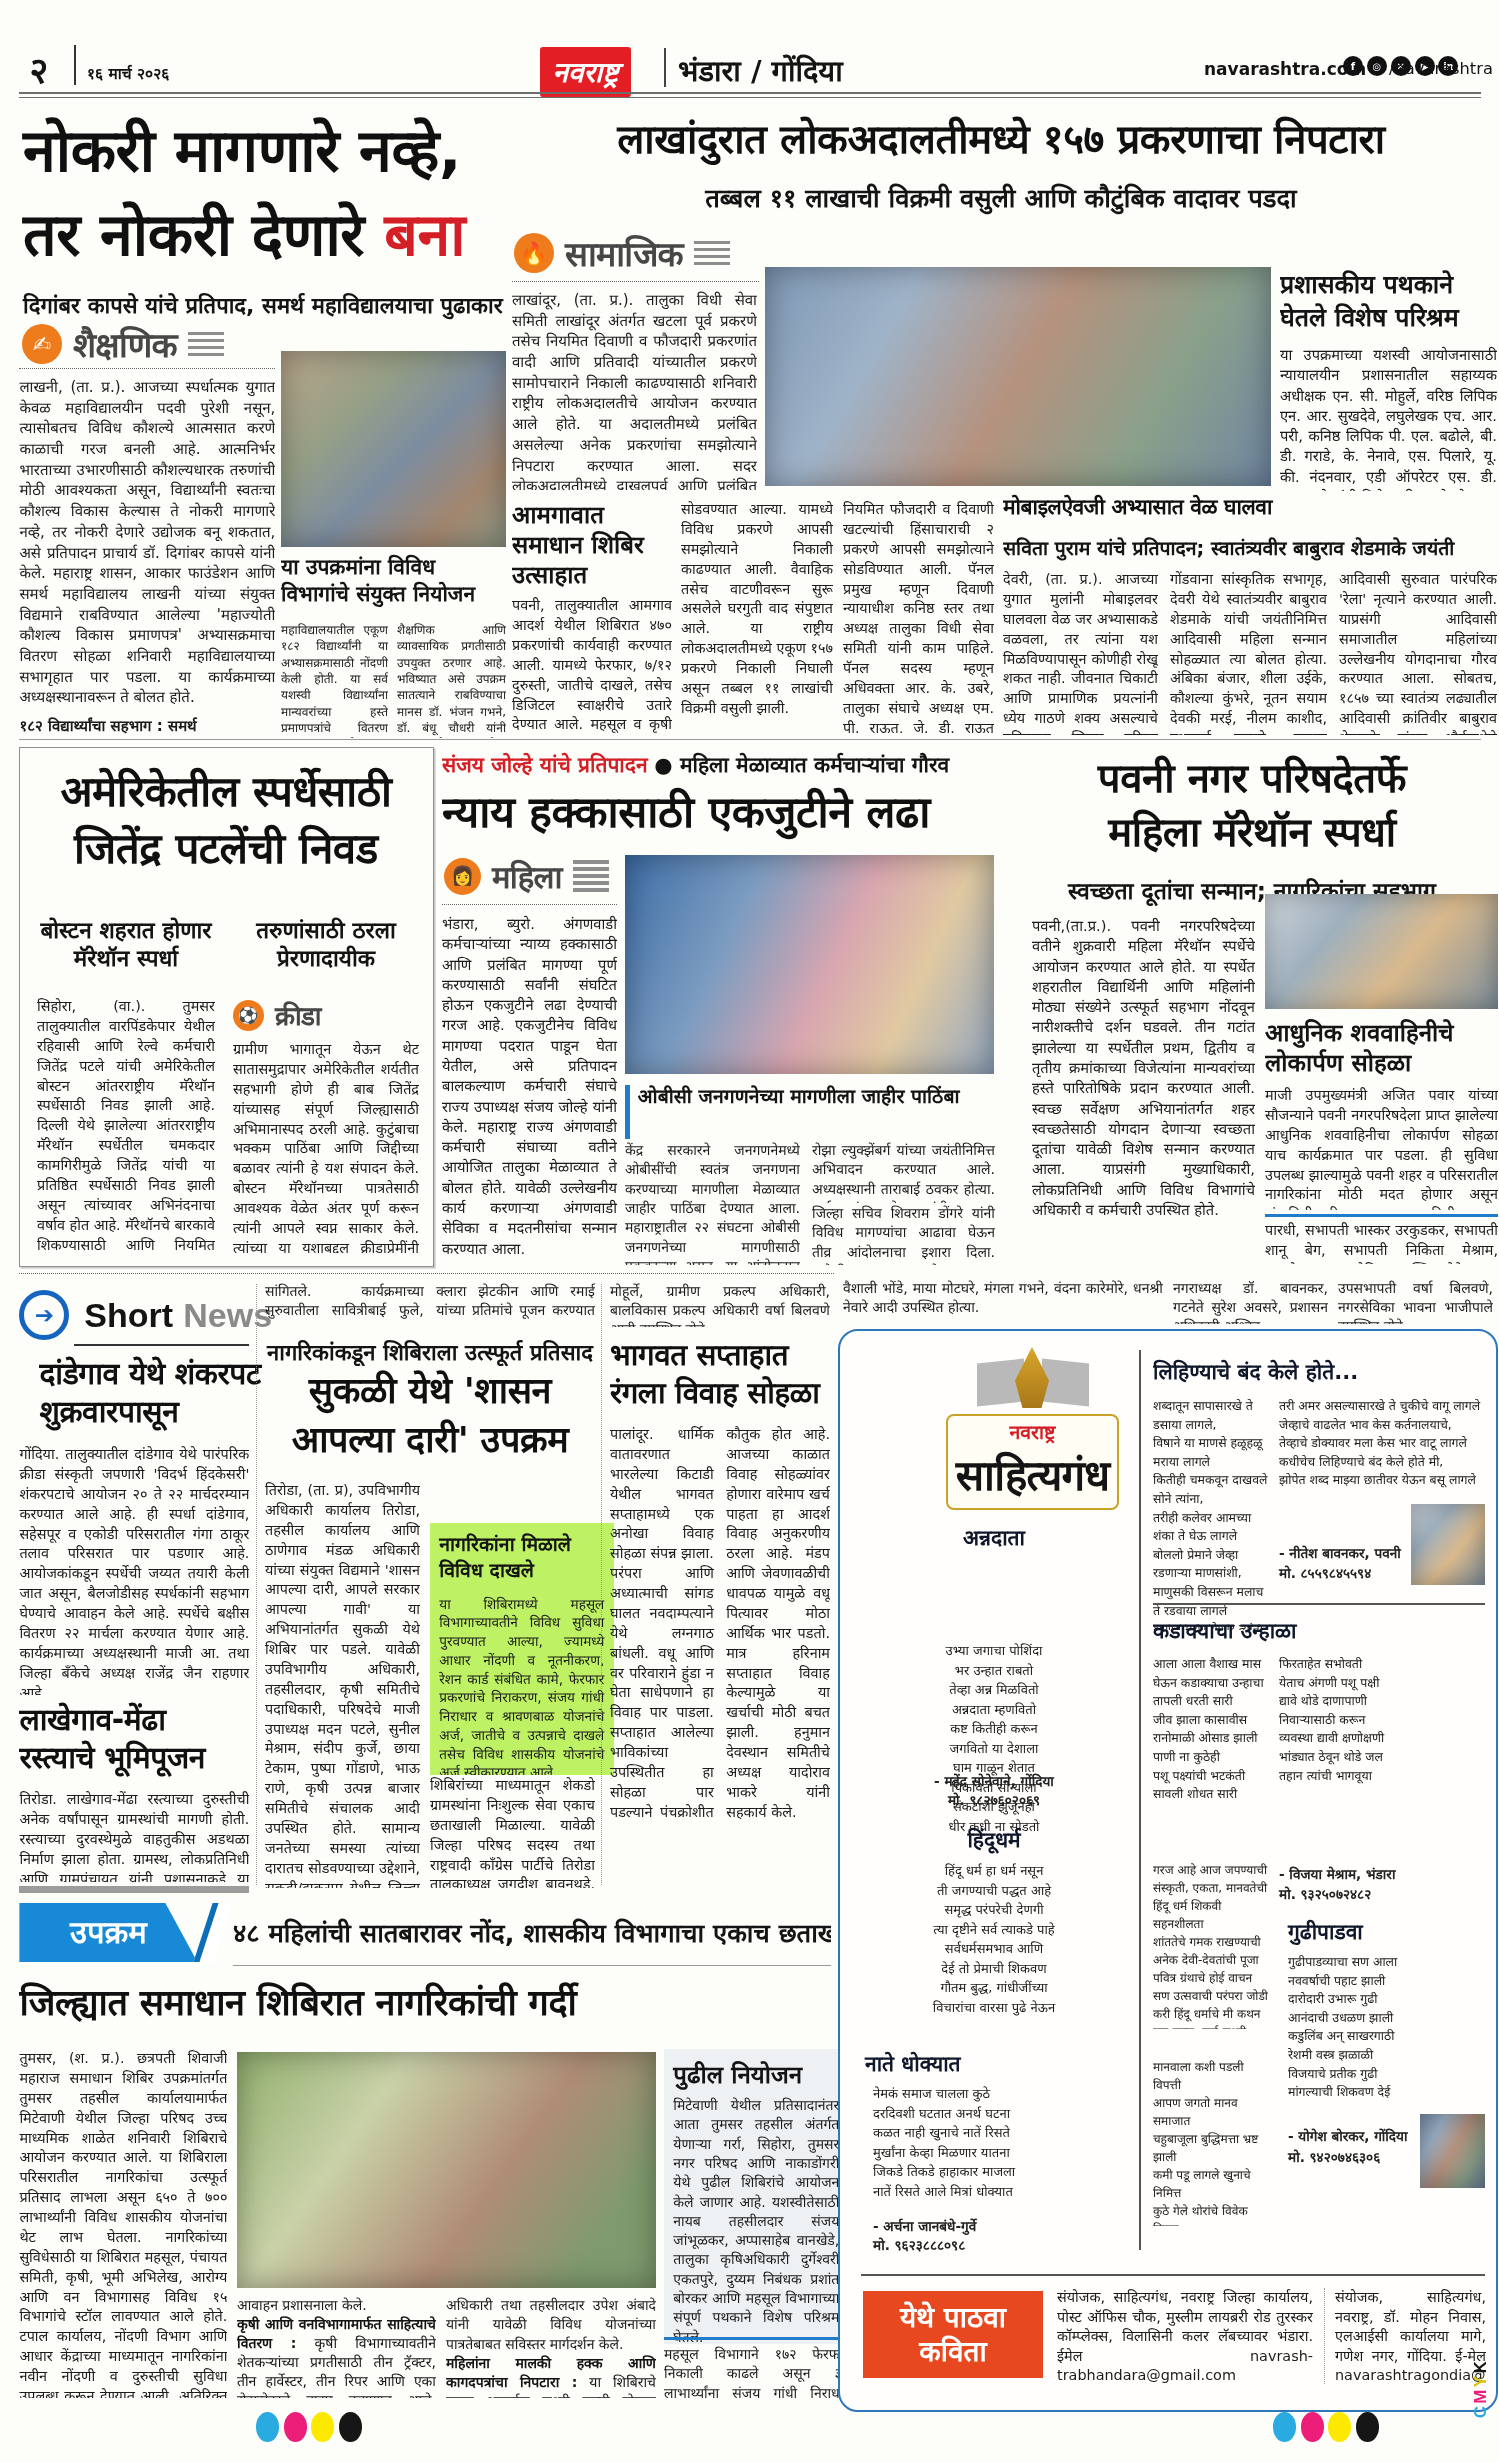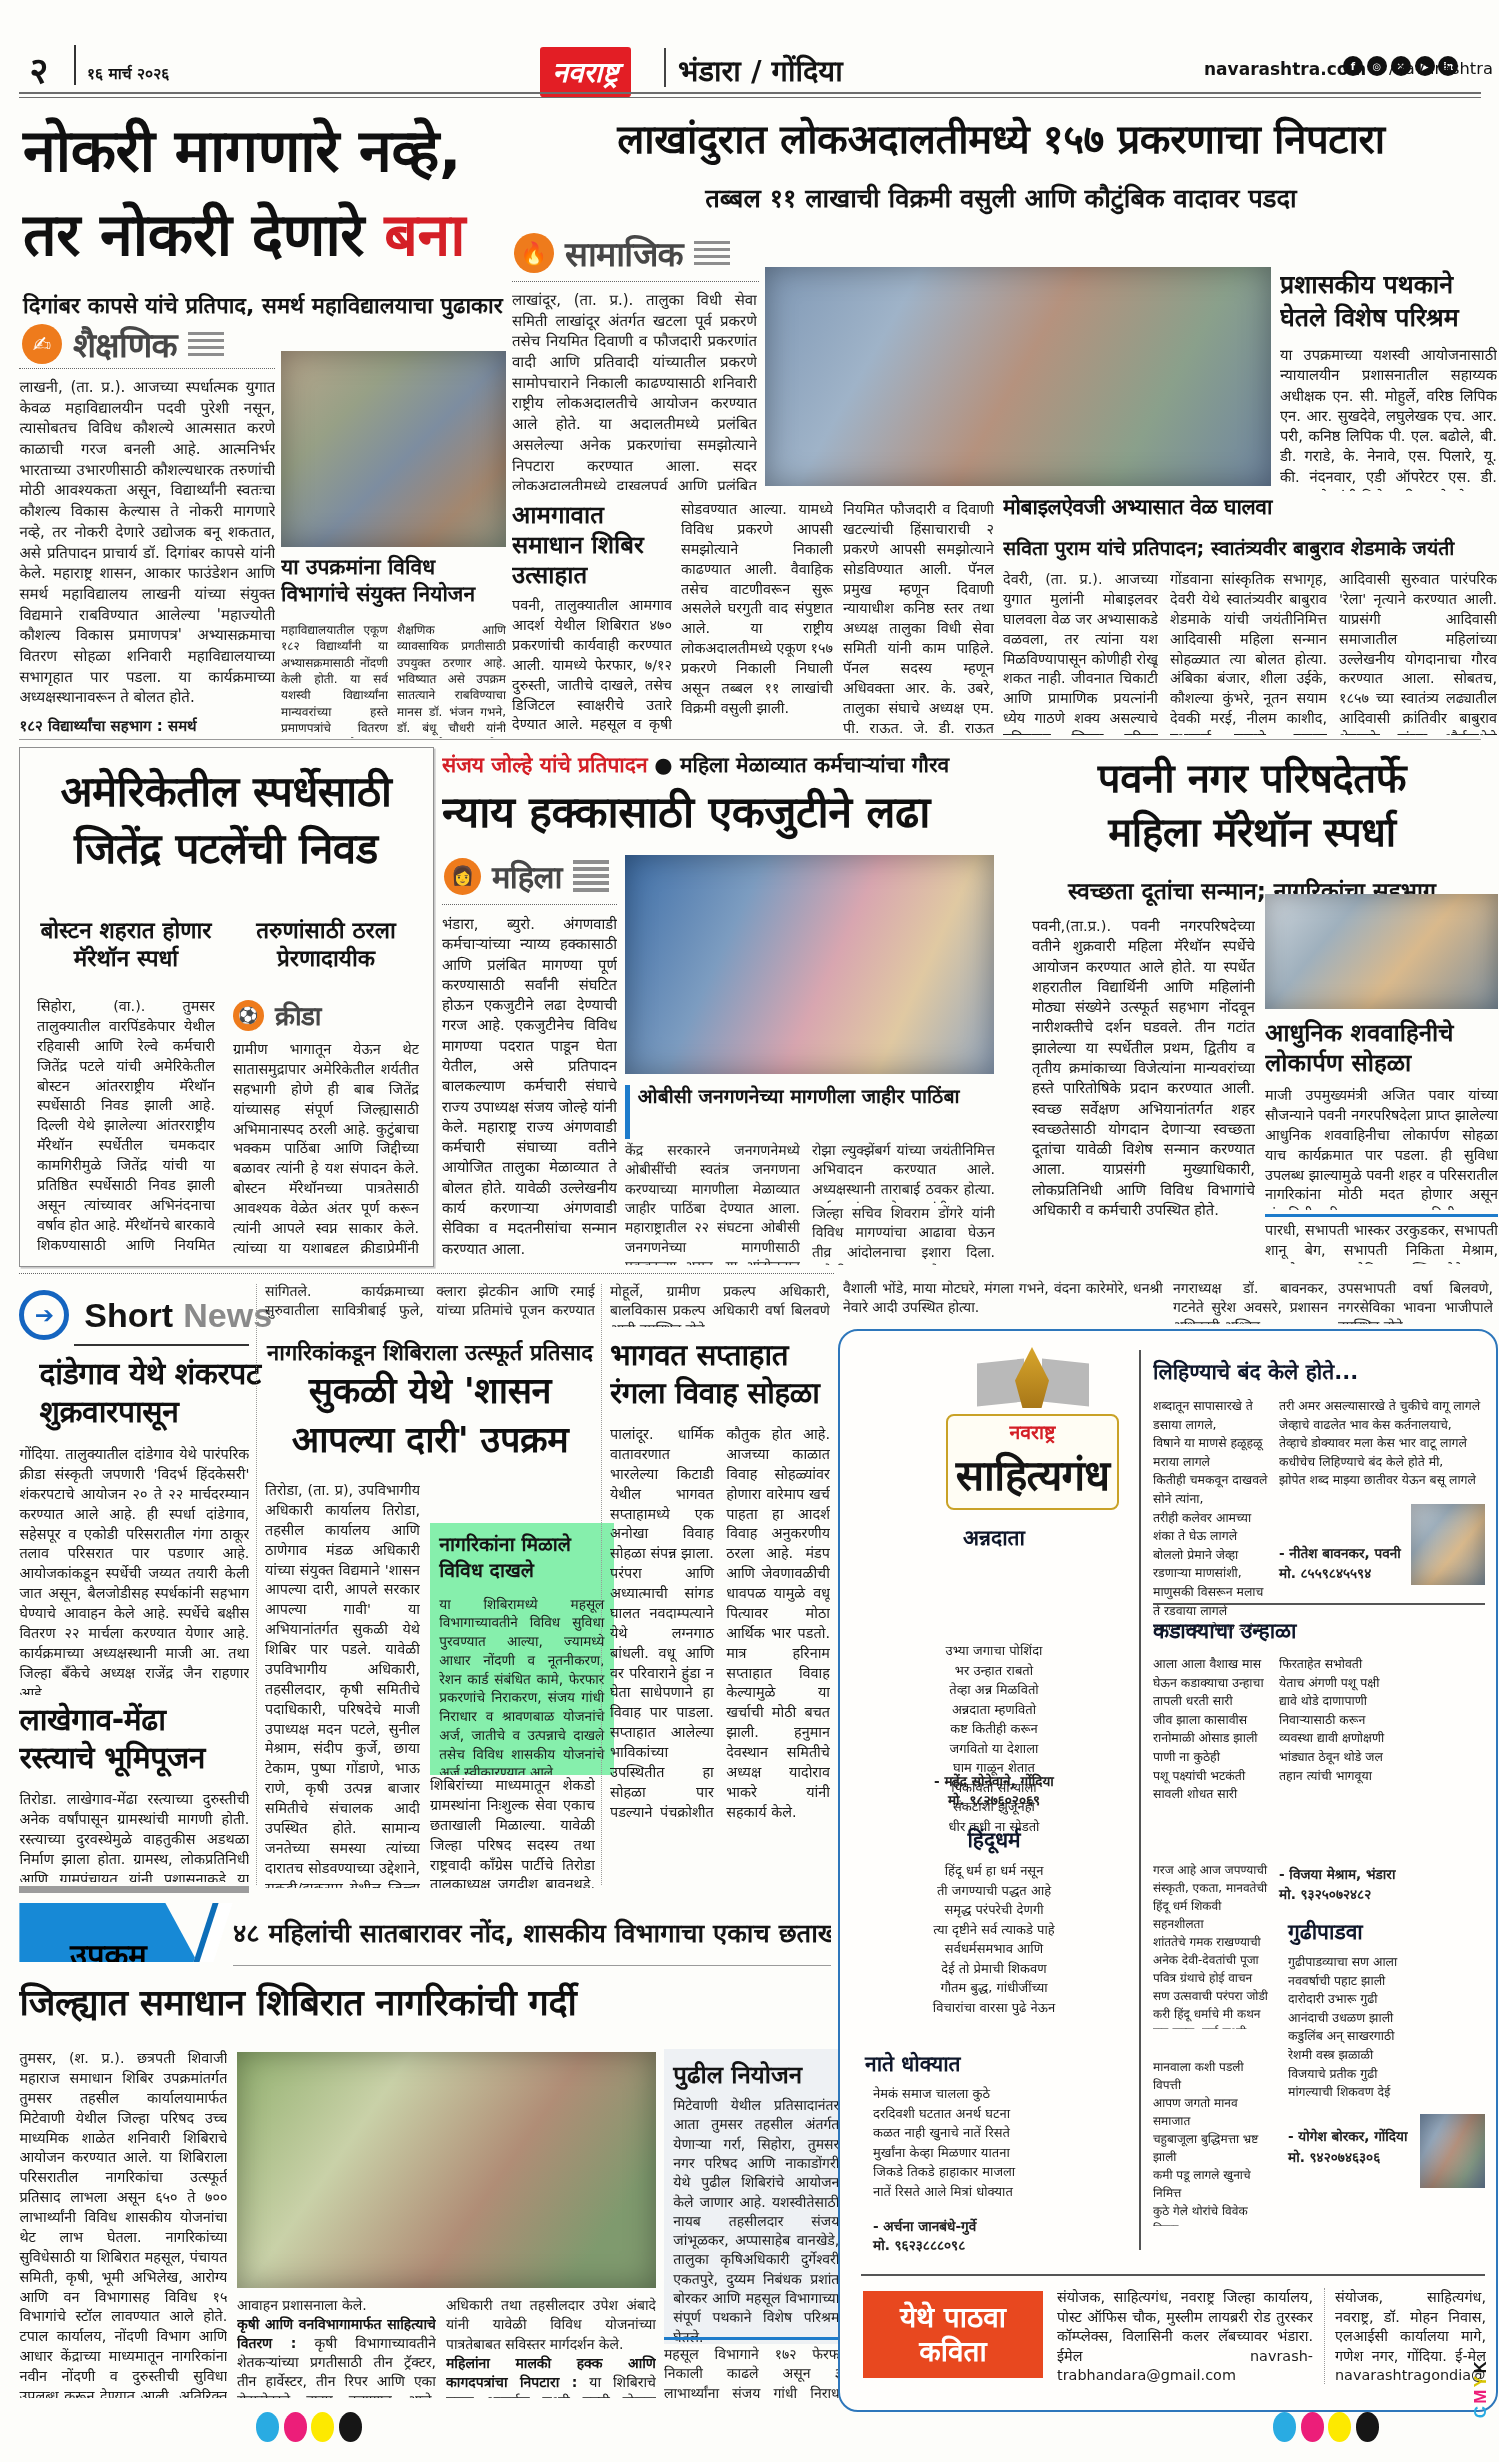--- a/index.html
+++ b/index.html
@@ -28,21 +28,21 @@
   .photo3{background:linear-gradient(115deg,#3f6fa8 0%,#7c9cc0 30%,#d8a6b0 55%,#e0c9a2 75%,#93a7c0 100%);box-shadow:inset 0 0 31px rgba(0,0,0,.35);}
   .photo4{background:linear-gradient(130deg,#cfd6dc 0%,#9fb0bd 30%,#d9b98c 60%,#7e8f9d 100%);box-shadow:inset 0 0 23px rgba(0,0,0,.3);}
   .photo5{background:linear-gradient(125deg,#92b06f 0%,#c9d1a8 30%,#b08d76 60%,#7f9a6e 85%);box-shadow:inset 0 0 31px rgba(0,0,0,.35);}
   .poem{white-space:pre-line;font-size:13px;line-height:1.5;color:#1b1b1b;}
   .poem-title{font-size:21px;font-weight:bold;color:#0f172a;}
   .poem-author{font-size:13.6px;font-weight:bold;color:#222;}
   .soc{width:20px;height:20px;border-radius:50%;background:#111;color:#fff;font-size:10px;display:inline-flex;align-items:center;justify-content:center;margin-left:3.9px;font-weight:bold;}
   .kicker-red{color:#d41f26;font-weight:bold;}
   .bluebar{border-left:5.4px solid #1e7ccb;padding-left:7.8px;}
   .planbox{background:#eef1f4;}
-  .subbox{background:#86efac;}
+  .subbox{background:#bef264;}
   .cm{width:23px;height:29.5px;border-radius:50%;display:inline-block;margin-right:4.7px;}
 </style>
 </head>
 <body>
 
 <div id="page">
 
   <div class="abs" style="left:29.5px;top:45px;font-size:36px;font-weight:bold;">२</div>
   <div class="abs" style="left:74px;top:45px;width:1.6px;height:40px;background:#333;"></div>
   <div class="abs" style="left:87px;top:62px;font-size:15.5px;font-weight:bold;">१६ मार्च २०२६</div>
@@ -205,21 +205,21 @@
     <div class="body-txt j" style="margin-top:12px;font-size:13.6px;">या शिबिरामध्ये महसूल विभागाच्यावतीने विविध सुविधा पुरवण्यात आल्या, ज्यामध्ये आधार नोंदणी व नूतनीकरण, रेशन कार्ड संबंधित कामे, फेरफार प्रकरणांचे निराकरण, संजय गांधी निराधार व श्रावणबाळ योजनांचे अर्ज, जातीचे व उत्पन्नाचे दाखले तसेच विविध शासकीय योजनांचे अर्ज स्वीकारण्यात आले.</div>
   </div>
   <div class="abs body-txt j clip" style="left:430px;top:1776px;width:165px;height:112px;font-size:14.4px;">शिबिरांच्या माध्यमातून शेकडो ग्रामस्थांना निःशुल्क सेवा एकाच छताखाली मिळाल्या. यावेळी जिल्हा परिषद सदस्य तथा राष्ट्रवादी काँग्रेस पार्टीचे तिरोडा तालुकाध्यक्ष जगदीश बावनथडे. जनसेवेचा वसा घेतलेल्या बावनथडे यांनी शिबिराच्या ठिकाणी प्रत्यक्ष उपस्थित राहून प्रत्येक विभागाच्या स्टॉलची पाहणी केली.</div>
 
   <div class="abs vsep" style="left:601px;top:1284px;height:601px;"></div>
   <div class="abs sm-txt j clip" style="left:610px;top:1282px;width:220px;height:45px;font-size:14px;">मोहूर्ले, ग्रामीण प्रकल्प अधिकारी, बालविकास प्रकल्प अधिकारी वर्षा बिलवणे आदी उपस्थित होते.</div>
   <div class="abs headline clip" style="left:610px;top:1336px;width:220px;font-size:29.5px;line-height:1.3;height:81px;">भागवत सप्ताहात रंगला विवाह सोहळा</div>
   <div class="abs body-txt j clip" style="left:610px;top:1425px;width:220px;height:463px;column-count:2;column-gap:12.4px;font-size:14.4px;">पालांदूर. धार्मिक वातावरणात भारलेल्या किटाडी येथील भागवत सप्ताहामध्ये एक अनोखा विवाह सोहळा संपन्न झाला. परंपरा आणि अध्यात्माची सांगड घालत नवदाम्पत्याने येथे लग्नगाठ बांधली. वधू आणि वर परिवाराने हुंडा न घेता साधेपणाने हा विवाह पार पाडला. सप्ताहात आलेल्या भाविकांच्या उपस्थितीत हा सोहळा पार पडल्याने पंचक्रोशीत कौतुक होत आहे. आजच्या काळात विवाह सोहळ्यांवर होणारा वारेमाप खर्च पाहता हा आदर्श विवाह अनुकरणीय ठरला आहे. मंडप आणि जेवणावळीची धावपळ यामुळे वधू पित्यावर मोठा आर्थिक भार पडतो. मात्र हरिनाम सप्ताहात विवाह केल्यामुळे या खर्चाची मोठी बचत झाली. हनुमान देवस्थान समितीचे अध्यक्ष यादोराव भाकरे यांनी सहकार्य केले.</div>
 
   <div class="abs" style="left:19.4px;top:1903px;width:178px;height:59px;background:#1789d6;clip-path:polygon(0 0,82% 0,100% 100%,0 100%);">
-    <div class="c" style="color:#000000;font-size:31px;font-weight:bold;line-height:59px;margin-top:23px;">उपक्रम</div>
+    <div class="c" style="color:#ffffff;font-size:31px;font-weight:bold;line-height:59px;">उपक्रम</div>
   </div>
   <div class="abs" style="left:203px;top:1903px;width:14px;height:59px;background:#fff;border-left:6.2px solid #0d6eb8;transform:skewX(-18deg);"></div>
   <div class="abs b nw clip" style="left:233px;top:1915px;width:598px;font-size:25.6px;">४८ महिलांची सातबारावर नोंद, शासकीय विभागाचा एकाच छताखाली सहभाग</div>
   <div class="abs grayrule" style="left:233px;top:1965px;width:598px;"></div>
   <div class="abs headline nw clip" style="left:19.4px;top:1977px;width:811px;font-size:36px;">जिल्ह्यात समाधान शिबिरात नागरिकांची गर्दी</div>
 
   <div class="abs body-txt j clip" style="left:19.4px;top:2049px;width:208px;height:349px;font-size:14.4px;">तुमसर, (श. प्र.). छत्रपती शिवाजी महाराज समाधान शिबिर उपक्रमांतर्गत तुमसर तहसील कार्यालयामार्फत मिटेवाणी येथील जिल्हा परिषद उच्च माध्यमिक शाळेत शनिवारी शिबिराचे आयोजन करण्यात आले. या शिबिराला परिसरातील नागरिकांचा उत्स्फूर्त प्रतिसाद लाभला असून ६५० ते ७०० लाभार्थ्यांनी विविध शासकीय योजनांचा थेट लाभ घेतला. नागरिकांच्या सुविधेसाठी या शिबिरात महसूल, पंचायत समिती, कृषी, भूमी अभिलेख, आरोग्य आणि वन विभागासह विविध १५ विभागांचे स्टॉल लावण्यात आले होते. टपाल कार्यालय, नोंदणी विभाग आणि आधार केंद्राच्या माध्यमातून नागरिकांना नवीन नोंदणी व दुरुस्तीची सुविधा उपलब्ध करून देण्यात आली. अतिरिक्त जिल्हाधिकारी राजेंद्रकुमार</div>
   <div class="abs photo5" style="left:237px;top:2052px;width:419px;height:236px;"></div>
 
   <div class="abs clip" style="left:237px;top:2296px;width:199px;height:102px;">

